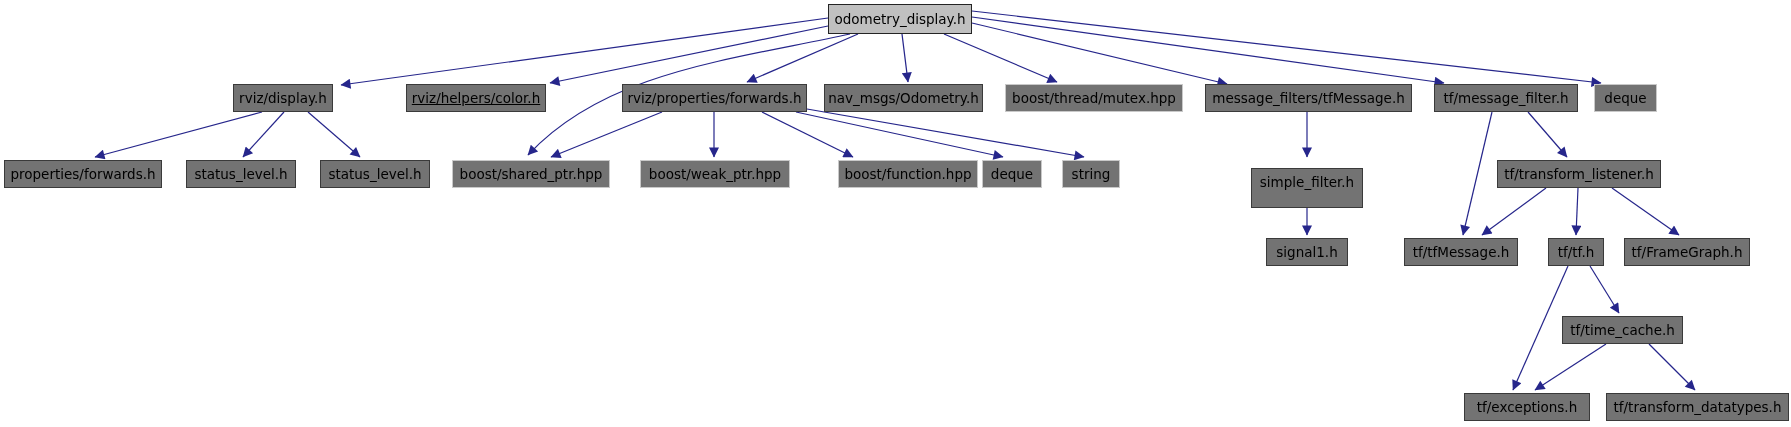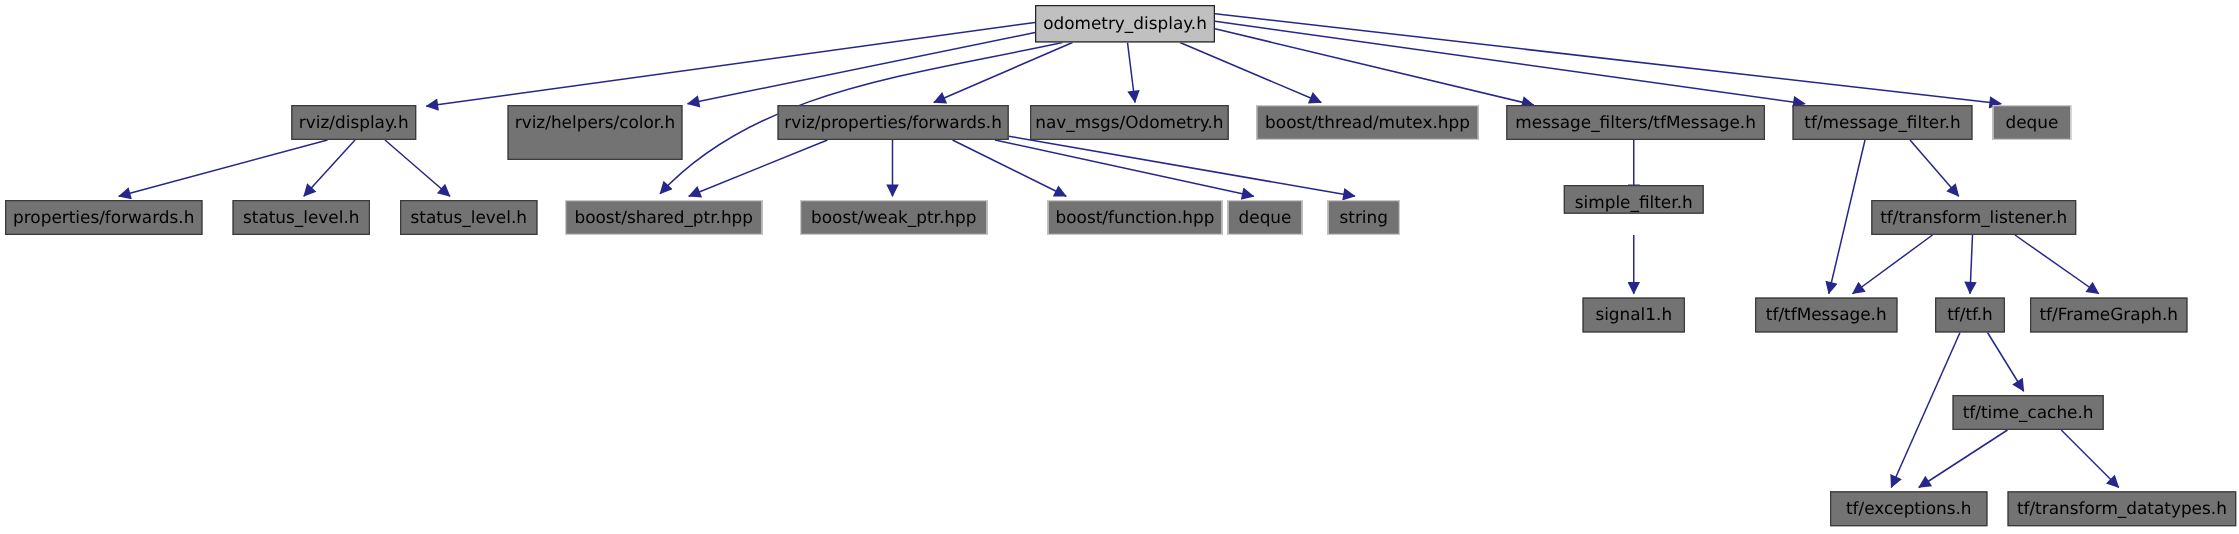--- a/index.html
+++ b/index.html
@@ -96,37 +96,37 @@
     <path d="M1568,266 L1513,390" marker-end="url(#arrow)"></path>
     <path d="M1590,266 L1619,313" marker-end="url(#arrow)"></path>
 
     <path d="M1606,344 L1535,390" marker-end="url(#arrow)"></path>
     <path d="M1649,344 L1695,390" marker-end="url(#arrow)"></path>
   </svg>
 
   <div class="node root" style="left:828px; top:4px; width:144px; height:30px; line-height:28px;">odometry_display.h</div>
 
   <div class="node" style="left:233px; top:84px; width:100px; height:28px;">rviz/display.h</div>
-  <div class="node" style="left:406px; top:84px; width:140px; height:44px;">rviz/helpers/color.h</div>
+  <div class="node" style="left:406px; top:84px; width:140px; height:28px;text-decoration:underline;">rviz/helpers/color.h</div>
   <div class="node" style="left:622px; top:84px; width:185px; height:28px;">rviz/properties/forwards.h</div>
   <div class="node" style="left:824px; top:84px; width:159px; height:28px;">nav_msgs/Odometry.h</div>
   <div class="node external" style="left:1005px; top:84px; width:178px; height:28px;">boost/thread/mutex.hpp</div>
   <div class="node" style="left:1205px; top:84px; width:207px; height:28px;">message_filters/tfMessage.h</div>
   <div class="node" style="left:1434px; top:84px; width:144px; height:28px;">tf/message_filter.h</div>
   <div class="node external" style="left:1594px; top:84px; width:63px; height:28px;">deque</div>
 
   <div class="node" style="left:4px; top:160px; width:158px; height:28px;">properties/forwards.h</div>
   <div class="node" style="left:186px; top:160px; width:110px; height:28px;">status_level.h</div>
   <div class="node" style="left:320px; top:160px; width:110px; height:28px;">status_level.h</div>
   <div class="node external" style="left:452px; top:160px; width:158px; height:28px;">boost/shared_ptr.hpp</div>
   <div class="node external" style="left:640px; top:160px; width:150px; height:28px;">boost/weak_ptr.hpp</div>
   <div class="node external" style="left:818px; top:160px; width:140px; height:28px;margin-left:20px;">boost/function.hpp</div>
   <div class="node external" style="left:982px; top:160px; width:60px; height:28px;">deque</div>
   <div class="node external" style="left:1062px; top:160px; width:58px; height:28px;">string</div>
-  <div class="node" style="left:1251px; top:148px; width:112px; height:23px;">simple_filter.h</div>
+  <div class="node" style="left:1251px; top:168px; width:112px; height:40px;">simple_filter.h</div>
   <div class="node" style="left:1497px; top:160px; width:164px; height:28px;">tf/transform_listener.h</div>
 
   <div class="node" style="left:1266px; top:238px; width:82px; height:28px;">signal1.h</div>
   <div class="node" style="left:1404px; top:238px; width:114px; height:28px;">tf/tfMessage.h</div>
   <div class="node" style="left:1548px; top:238px; width:56px; height:28px;">tf/tf.h</div>
   <div class="node" style="left:1624px; top:238px; width:126px; height:28px;">tf/FrameGraph.h</div>
 
   <div class="node" style="left:1562px; top:316px; width:121px; height:28px;">tf/time_cache.h</div>
 
   <div class="node" style="left:1464px; top:393px; width:126px; height:28px;">tf/exceptions.h</div>

